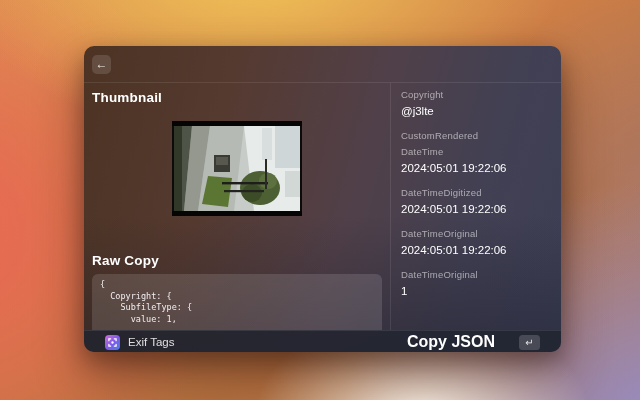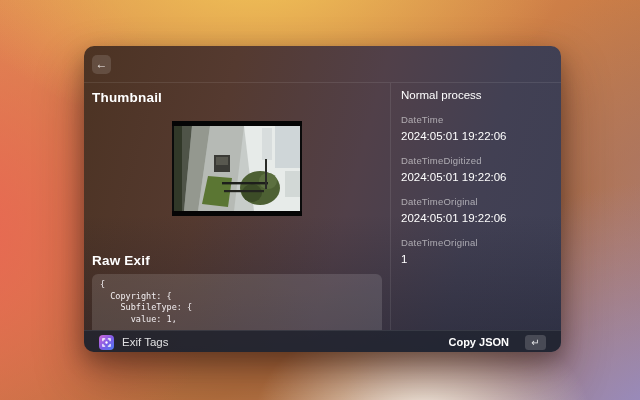--- a/index.html
+++ b/index.html
@@ -37,27 +37,27 @@
     border-radius:6px;padding:5px 8px;overflow:hidden;
     font-family:"DejaVu Sans Mono",monospace;font-size:8.5px;line-height:11.5px;
     color:#f3eff1;}
   .codeblock div{white-space:pre;}
   .meta{width:171px;box-sizing:border-box;border-left:1px solid rgba(255,255,255,0.09);
     padding:6px 10px;overflow:hidden;}
   .meta-label{font-size:9.5px;font-weight:500;color:rgba(255,255,255,0.55);
     margin-bottom:5px;letter-spacing:.2px;}
   .meta-value{font-size:11.5px;font-weight:500;color:#fff;margin-bottom:13px;}
   .win-footer{height:22px;border-top:1px solid rgba(255,255,255,0.09);
-    background:rgba(33,36,48,0.8);display:flex;align-items:center;padding:0 15px;box-sizing:content-box;}
+    background:rgba(33,36,48,0.8);display:flex;align-items:center;padding:0 21px;box-sizing:content-box;}
   .ext-icon{width:15px;height:15px;border-radius:4px;flex:0 0 auto;
     background:linear-gradient(135deg,#d069d8 0%,#7b5ce8 55%,#4a7bf0 100%);
     display:flex;align-items:center;justify-content:center;}
   .footer-app{margin-left:8px;font-size:11.5px;color:rgba(255,255,255,0.85);}
   .spacer{flex:1;}
-  .footer-action{font-size:11px;font-weight:bold;color:#fff;margin-right:16px;}
+  .footer-action{font-size:16px;font-weight:bold;color:#fff;margin-right:24px;}
   .key-badge{min-width:17px;height:15px;border-radius:3.5px;background:rgba(255,255,255,0.17);
     display:flex;align-items:center;justify-content:center;font-size:10px;
     color:rgba(255,255,255,0.85);padding:0 2px;}
 </style>
 </head>
 <body>
 
 <div class="window">
 
   <div class="win-header">
@@ -90,33 +90,37 @@
           <ellipse cx="80" cy="72" rx="10" ry="9" fill="#3c4c27"></ellipse>
           <ellipse cx="96" cy="60" rx="9" ry="8" fill="#5c7040"></ellipse>
           <rect x="50" y="61" width="46" height="2.4" fill="#1d1e1b"></rect>
           <rect x="52" y="69" width="40" height="2.2" fill="#23241f"></rect>
           <rect x="93" y="38" width="2" height="30" fill="#2a2b27"></rect>
           <rect y="0" width="130" height="5" fill="#050505"></rect>
           <rect y="90" width="130" height="5" fill="#050505"></rect>
         </svg>
       </div>
 
-      <div class="section-title rawtags-title">Raw Exif</div>
+      <div class="section-title rawtags-title">Raw Copy</div>
 
       <div class="codeblock">
         <div>{</div>
         <div>  Copyright: {</div>
         <div>    SubfileType: {</div>
         <div>      value: 1,</div>
       </div>
     </div>
 
     <div class="meta">
       <div>
-        <div class="meta-value">Normal process</div>
+        <div class="meta-label">Copyright</div>
+        <div class="meta-value">@j3lte</div>
+      </div>
+      <div>
+        <div class="meta-label">CustomRendered</div>
       </div>
       <div>
         <div class="meta-label">DateTime</div>
         <div class="meta-value">2024:05:01 19:22:06</div>
       </div>
       <div>
         <div class="meta-label">DateTimeDigitized</div>
         <div class="meta-value">2024:05:01 19:22:06</div>
       </div>
       <div>

